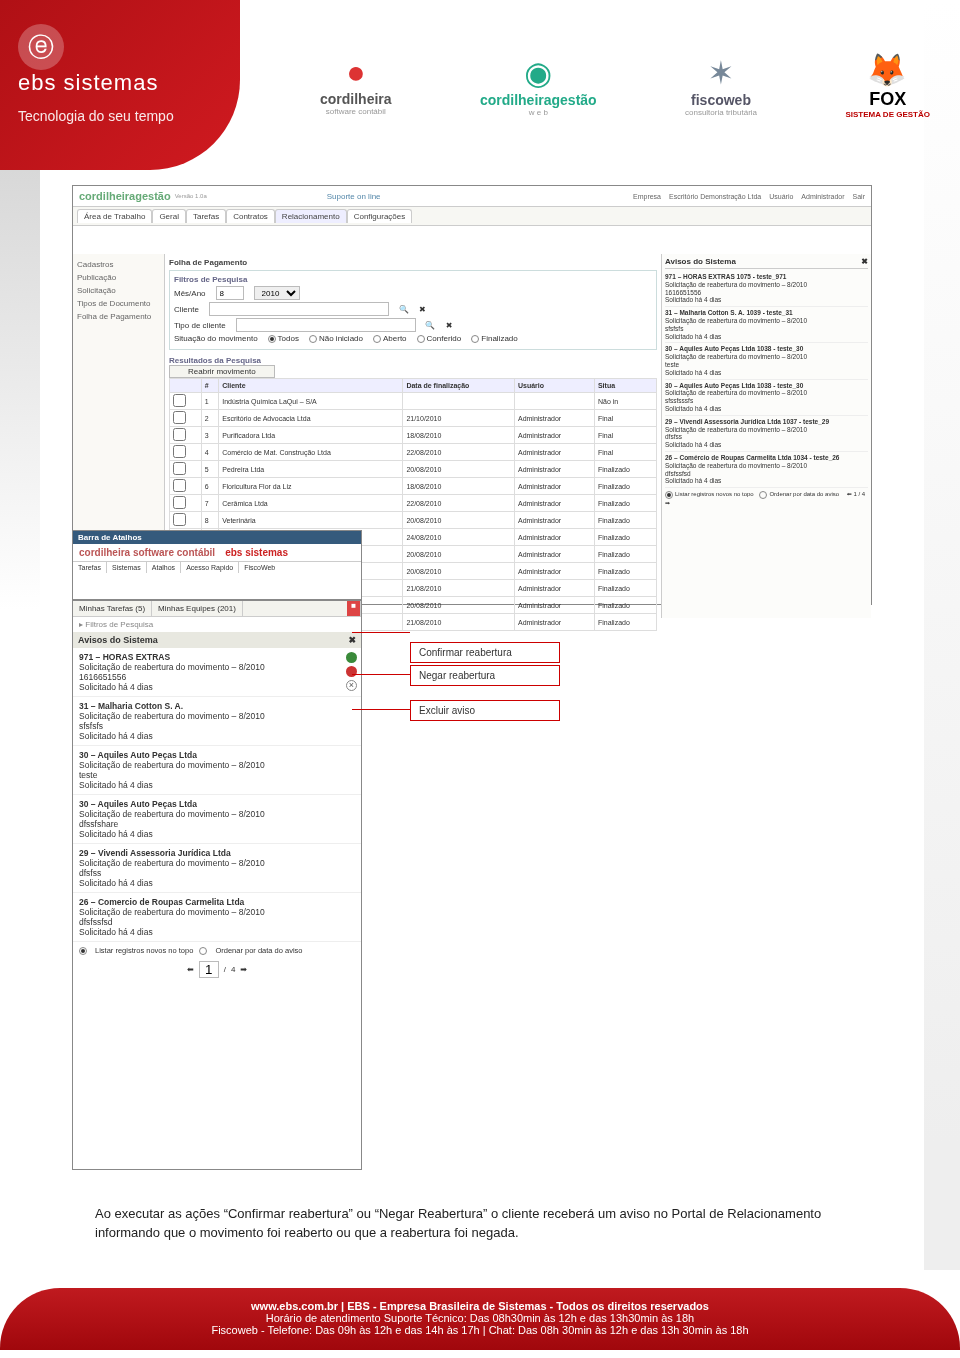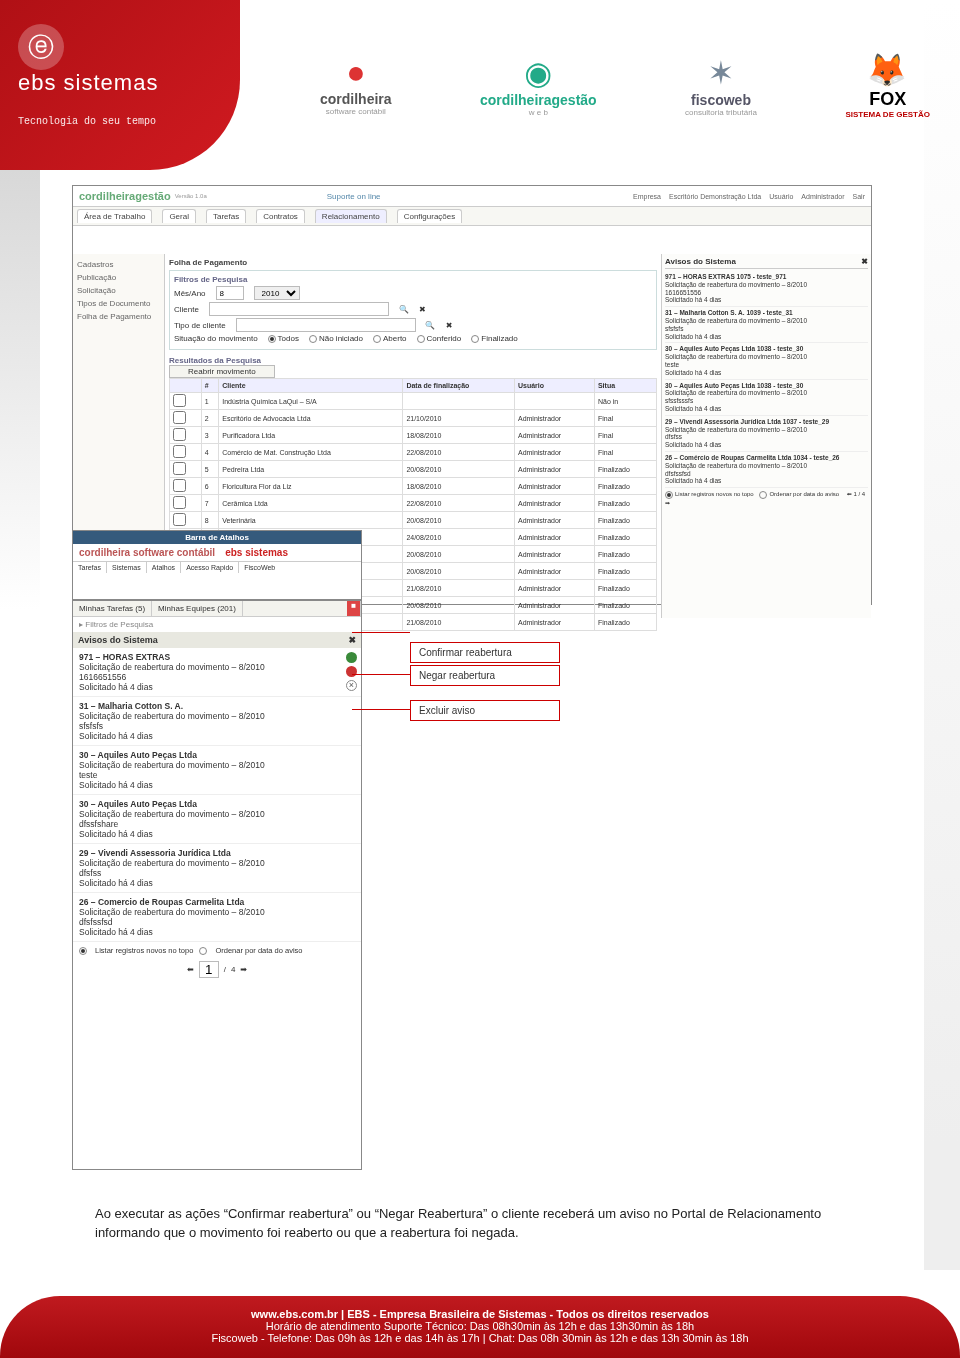--- a/index.html
+++ b/index.html
@@ -25,60 +25,60 @@
   .header-red .logo-circ {
     width: 46px; height: 46px; border-radius: 50%;
     background: rgba(255,255,255,0.25);
     display:inline-flex;align-items:center;justify-content:center;
     font-size:26px;
   }
   .header-red .brand {
     font-size: 22px; font-weight: 500; letter-spacing: 1px;
   }
   .header-red .tag {
-    font-size: 10px; opacity: 0.9; margin-top: 20px; font-family: Liberation Mono, monospace;
+    font-size: 14px; opacity: 0.9; margin-top: 12px;
   }
   .partner-row {
     position:absolute; top:40px; left:320px; right:30px; height:90px;
     display:flex; gap:32px; align-items:center; justify-content:space-between;
   }
   .plogo { display:flex; flex-direction:column; align-items:center; font-size:9px; color:#555;}
   .plogo .icn{font-size:32px;}
   .plogo .t{font-size:14px;font-weight:bold;}
   .plogo .sub{font-size:8px;color:#999;}
 
   .panel-main {
     position:absolute;
     left:72px; top:185px; width:800px; height:420px;
     border:1px solid #888; background:#fff;
     font-size:8px;
   }
   .pm-top { display:flex; align-items:center; padding:4px 6px; border-bottom:1px solid #ccc;}
   .pm-top .title{font-size:11px;font-weight:bold;color:#6a7;}
-  .pm-tabs{display:flex;gap:10px;padding:2px 4px;border-bottom:1px solid #ccc;background:#f7f7f3;}
+  .pm-tabs{display:flex;gap:0;padding:2px 4px;border-bottom:1px solid #ccc;background:#f7f7f3;}
   .pm-tab{border:1px solid #ccc;border-bottom:none;padding:2px 6px;background:#fff;border-radius:3px 3px 0 0;color:#444;}
   .pm-body{display:flex;height:calc(100% - 54px);margin-top:28px;}
   .pm-side{width:92px;border-right:1px solid #ccc;background:#faf9f5;padding:4px;}
   .pm-side div{padding:2px 0;color:#666;}
   .pm-center{flex:1;padding:4px;position:relative;}
   .pm-filters{border:1px solid #cdd;padding:4px;margin-bottom:6px;background:#fff;}
   .pm-filters .row{display:flex;align-items:center;gap:10px;margin:2px 0;}
   .pm-filters input,.pm-filters select{border:1px solid #bbb;height:14px;font-size:8px;padding:0 3px;}
   .pm-filters .btn{border:1px solid #999;background:#eee;padding:1px 8px;cursor:pointer;}
   .pm-table{width:100%;border-collapse:collapse;font-size:7px;}
   .pm-table th,.pm-table td{border:1px solid #ddd;padding:1px 3px;text-align:left;white-space:nowrap;overflow:hidden;}
   .pm-table th{background:#eef;height:14px;}
   .pm-avisos{width:210px;border-left:1px solid #ccc;background:#fcfcfa;padding:3px;overflow:hidden;}
   .pm-avisos .hd{font-weight:bold;border-bottom:1px solid #ccc;padding-bottom:2px;margin-bottom:2px;display:flex;justify-content:space-between;}
   .pm-avisos .itm{border-bottom:1px solid #eee;padding:2px 0;font-size:6.5px;line-height:1.2;}
   .pm-avisos .itm b{display:block;}
 
   .panel-atalhos{
     position:absolute; left:72px; top:530px; width:290px; height:70px;
-    border:1px solid #888;background:#fff;font-size:8px;text-align:center;
+    border:1px solid #888;background:#fff;font-size:8px;
   }
   .panel-atalhos .bar{background:#355a7c;color:#fff;font-weight:bold;padding:2px 5px;}
 
   .panel-sec {
     position:absolute; left:72px; top:600px; width:290px; height:570px;
     border:1px solid #888;background:#fff;font-size:9px;
   }
   .panel-sec .tabbar{display:flex;border-bottom:1px solid #ccc;background:#f3f3ee;font-size:8px;}
   .panel-sec .tabbar span{padding:3px 6px;border-right:1px solid #ccc;}
   .panel-sec .av-hd{background:#e8e8e0;font-weight:bold;padding:3px 5px;display:flex;justify-content:space-between;align-items:center;}
@@ -103,21 +103,21 @@
   .co-line{position:absolute;height:1px;background:#c00;}
   .cl1{left:352px;top:632px;width:58px;}
   .cl2{left:352px;top:674px;width:58px;}
   .cl3{left:352px;top:709px;width:58px;}
 
   .body-text{
     position:absolute;left:95px;top:1205px;width:780px;font-size:13px;line-height:1.45;color:#222;
   }
 
   .footer-red{
-    position:absolute;left:0;bottom:0;width:100%;background:linear-gradient(#c01a1f,#a0070c);
+    position:absolute;left:0;bottom:8px;width:100%;background:linear-gradient(#c01a1f,#a0070c);
     color:#fff;text-align:center;padding:12px 0 14px;font-size:11px;
     border-top-left-radius:60px;border-top-right-radius:60px;
   }
   .footer-red .l1{font-weight:bold;}
   .side-swoosh-l{position:absolute;left:0;top:170px;width:40px;height:1100px;background:linear-gradient(to bottom,#d8d8d8,#fff 40%);}
   .side-swoosh-r{position:absolute;right:0;top:0;width:36px;height:1270px;background:linear-gradient(to bottom,#fff,#eee 90%);}
 
   .toplinks{margin-left:auto;display:flex;gap:8px;font-size:7px;color:#666;}
 </style>
 </head>

